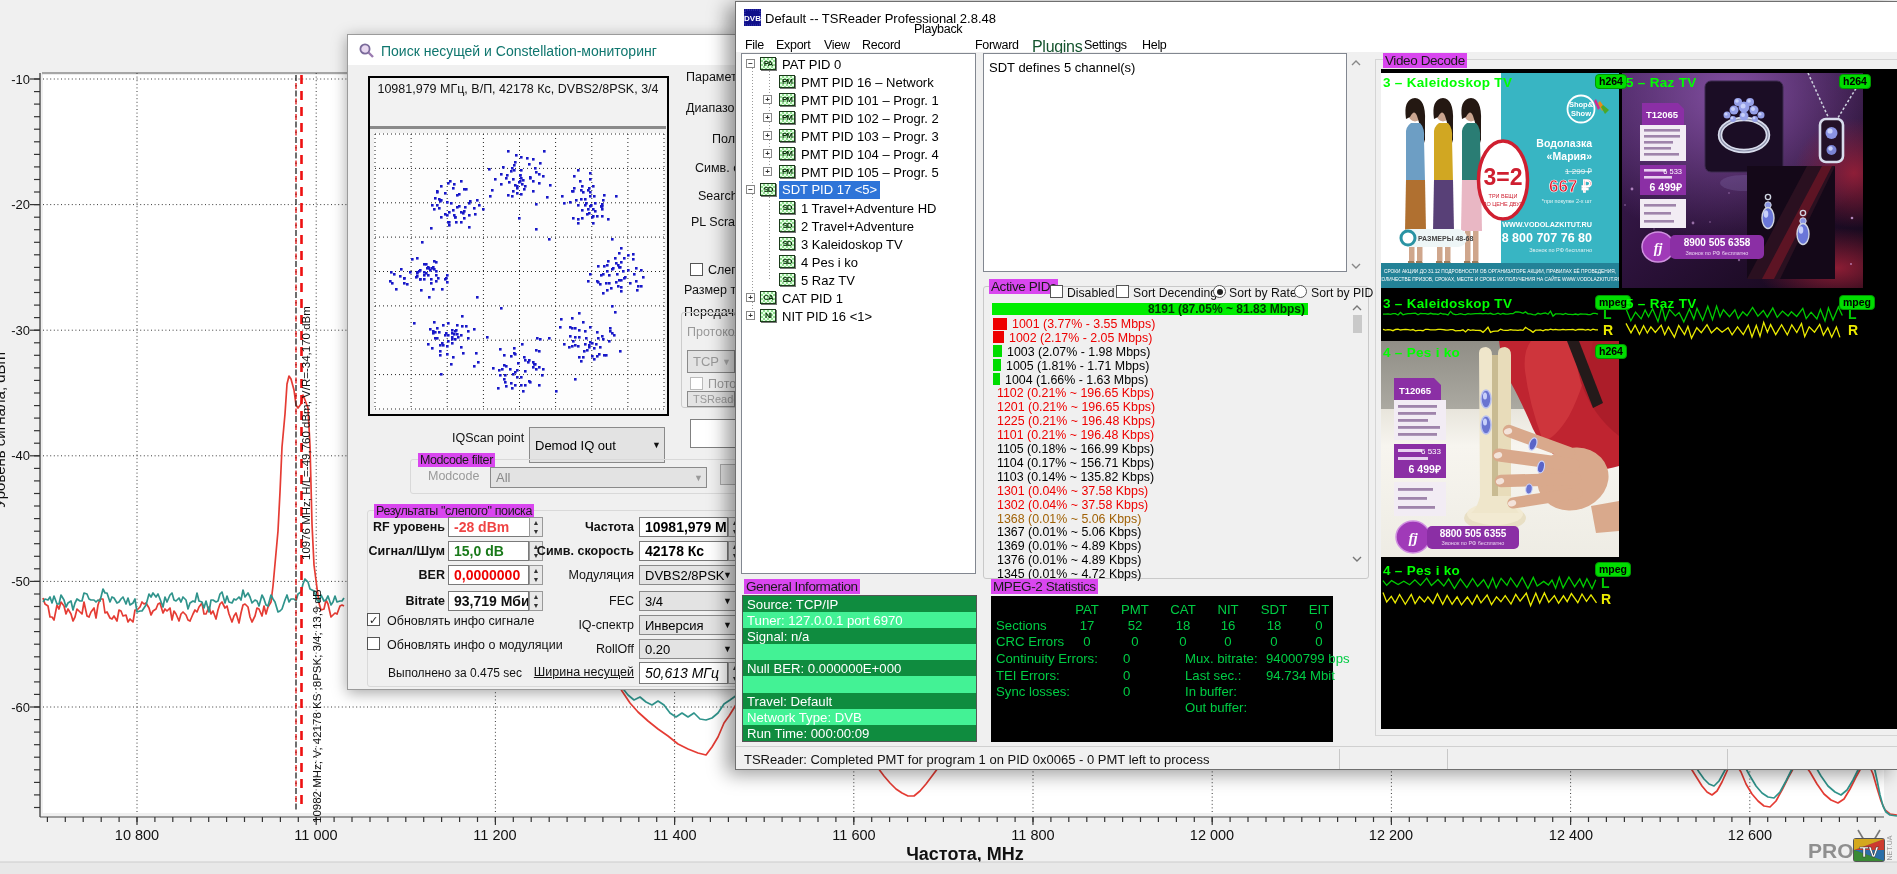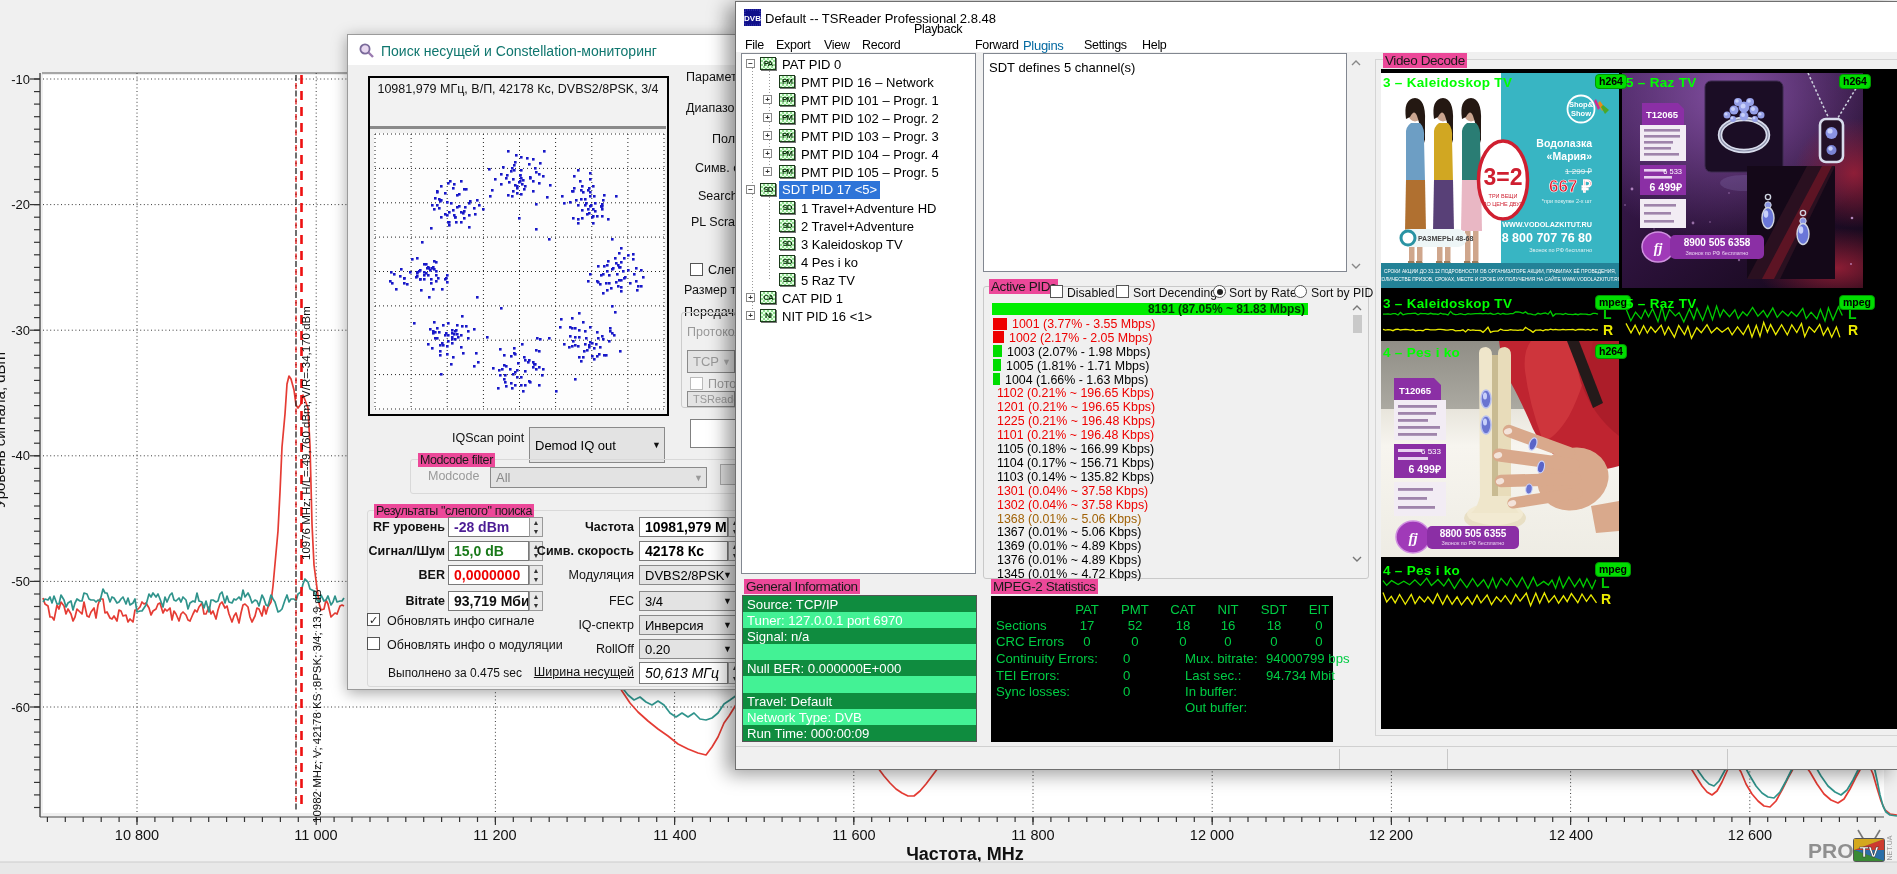--- a/index.html
+++ b/index.html
@@ -1,19 +1,19 @@
 <!DOCTYPE html>
 <html><head><meta charset="utf-8"><style>
 *{box-sizing:border-box;margin:0;padding:0}
 html,body{width:1897px;height:874px;overflow:hidden;background:#f0f0f0;
  font-family:"Liberation Sans",sans-serif;position:relative}
 .ab{position:absolute}
 .win{position:absolute;background:#f0f0f0}
 .gb{position:absolute;border:1px solid #d9d9d9;border-radius:3px}
-.gbl{position:absolute;background:#ec4899;padding:0 2px;font-size:12.5px;letter-spacing:-.4px;color:#1a1a1a;white-space:nowrap}
+.gbl{position:absolute;background:#d946ef;padding:0 2px;font-size:12.5px;letter-spacing:-.4px;color:#1a1a1a;white-space:nowrap}
 .fld{position:absolute;background:#fff;border:1px solid #7a7a7a;font-weight:bold;font-size:14px;
  display:flex;align-items:center;padding-left:5px;white-space:nowrap;overflow:hidden}
 .cmb{position:absolute;background:#e3e3e3;border:1px solid #8a8a8a;font-size:13px;
  display:flex;align-items:center;padding-left:5px;white-space:nowrap;overflow:hidden}
 .spin{position:absolute;width:14px;background:#e8e8e8;border:1px solid #999;font-size:7px;color:#333;
  display:flex;flex-direction:column;align-items:center;justify-content:space-around;line-height:1}
 .arr{position:absolute;right:3px;font-size:9px;color:#111}
 .lbl{position:absolute;font-size:12.5px;color:#111;white-space:nowrap}
 .lblb{position:absolute;font-size:12.5px;font-weight:bold;color:#111;white-space:nowrap;text-align:right}
 .cb{position:absolute;width:13px;height:13px;background:#fff;border:1px solid #555}
@@ -753,21 +753,21 @@
     <div class="cmb" style="left:181px;top:392px;width:136px;height:36px">Demod IQ out<span class="arr">▼</span></div>
     <div class="ab" style="left:342px;top:384px;width:46px;height:29px;background:#fff;border:1px solid #808080"></div>
     <div class="gb" style="left:62px;top:424px;width:329px;height:35px"></div>
     <div class="gbl" style="left:70px;top:418px">Modcode filter</div>
     <div class="lbl" style="left:80px;top:434px;color:#9a9a9a">Modcode</div>
     <div class="cmb" style="left:142px;top:432px;width:217px;height:21px;color:#888">All<span class="arr" style="color:#999">▼</span></div>
     <div class="ab" style="left:372px;top:429px;width:19px;height:21px;background:#e0e0e0;border:1px solid #aaa"></div>
     <div class="gb" style="left:19px;top:475px;width:372px;height:177px"></div>
     <div class="gbl" style="left:26px;top:469px">Результаты "слепого" поиска</div>
     <div class="lblb" style="left:0;top:485px;width:97px">RF уровень</div>
-    <div class="fld" style="left:100px;top:482px;width:84px;height:20px;color:#4c1d95">-28 dBm</div>
+    <div class="fld" style="left:100px;top:482px;width:84px;height:20px;color:#ef4444">-28 dBm</div>
     <div class="spin" style="left:181px;top:482px;height:20px">▲<span></span>▼</div>
     <div class="lblb" style="left:100px;top:485px;width:186px;font-weight:bold">Частота</div>
     <div class="fld" style="left:291px;top:482px;width:89px;height:20px;">10981,979 МГ</div>
     <div class="spin" style="left:380px;top:482px;height:20px">▲<span></span>▼</div>
     <div class="lblb" style="left:0;top:509px;width:97px">Сигнал/Шум</div>
     <div class="fld" style="left:100px;top:506px;width:81px;height:20px;color:#1a7a1a">15,0 dB</div>
     <div class="spin" style="left:181px;top:506px;height:20px">▲<span></span>▼</div>
     <div class="lblb" style="left:100px;top:509px;width:186px;font-weight:bold">Симв. скорость</div>
     <div class="fld" style="left:291px;top:506px;width:89px;height:20px;">42178 Кс</div>
     <div class="spin" style="left:380px;top:506px;height:20px">▲<span></span>▼</div>
@@ -817,21 +817,21 @@
       <rect x="1" y="1" width="15" height="15" fill="none" stroke="#3a3ab8" stroke-width="1" stroke-dasharray="1 1"></rect>
       <text x="8.5" y="12" text-anchor="middle" font-size="8" font-weight="bold" fill="#fff" font-family="Liberation Sans">DVB</text>
     </svg>
 <div class="ab" style="left:29px;top:9px;font-size:13px;color:#000">Default -- TSReader Professional 2.8.48</div>
 <div class="ab" style="left:9px;top:36px;font-size:12.5px;letter-spacing:-.3px;color:#000">File</div>
 <div class="ab" style="left:40px;top:36px;font-size:12.5px;letter-spacing:-.3px;color:#000">Export</div>
 <div class="ab" style="left:88px;top:36px;font-size:12.5px;letter-spacing:-.3px;color:#000">View</div>
 <div class="ab" style="left:126px;top:36px;font-size:12.5px;letter-spacing:-.3px;color:#000">Record</div>
 <div class="ab" style="left:178px;top:20px;font-size:12.5px;letter-spacing:-.3px;color:#000">Playback</div>
 <div class="ab" style="left:239px;top:36px;font-size:12.5px;letter-spacing:-.3px;color:#000">Forward</div>
-<div class="ab" style="left:287px;top:36px;font-size:13px;letter-spacing:-.3px;color:#0369a1">Plugins</div>
+<div class="ab" style="left:296px;top:36px;font-size:16px;letter-spacing:-.3px;color:#14532d">Plugins</div>
 <div class="ab" style="left:348px;top:36px;font-size:12.5px;letter-spacing:-.3px;color:#000">Settings</div>
 <div class="ab" style="left:406px;top:36px;font-size:12.5px;letter-spacing:-.3px;color:#000">Help</div>
 <div class="ab" style="left:5px;top:51px;width:235px;height:521px;background:#fff;border:1px solid #828790;overflow:hidden">
 <svg class="ab" style="left:0;top:0" width="240" height="521">
         <g stroke="#9a9a9a" stroke-width="1" stroke-dasharray="1 2">
           <line x1="10.5" y1="14" x2="10.5" y2="262"></line>
           <line x1="27.5" y1="14" x2="27.5" y2="118"></line>
           <line x1="27.5" y1="140" x2="27.5" y2="226"></line>
         </g>
       </svg>
@@ -974,20 +974,21 @@
 <div class="mp" style="left:5px;top:72px">TEI Errors:</div>
 <div class="mp" style="left:132px;top:72px">0</div>
 <div class="mp" style="left:194px;top:72px">Last sec.:</div>
 <div class="mp" style="left:275px;top:72px">94.734 Mbit</div>
 <div class="mp" style="left:5px;top:88px">Sync losses:</div>
 <div class="mp" style="left:132px;top:88px">0</div>
 <div class="mp" style="left:194px;top:88px">In buffer:</div>
 <div class="mp" style="left:194px;top:104px">Out buffer:</div>
 </div>
 <div class="ab" style="left:0;top:744px;width:1162px;height:25px;border-top:1px solid #d0d0d0"></div>
+<div class="ab" style="left:8px;top:750px;font-size:13px;color:#111;white-space:nowrap">TSReader: Completed PMT for program 1 on PID 0x0065 - 0 PMT left to process</div>
 <div class="ab" style="left:603px;top:747px;width:1px;height:20px;background:#c8c8c8"></div>
 <div class="ab" style="left:711px;top:747px;width:1px;height:20px;background:#c8c8c8"></div>
 <div class="ab" style="left:991px;top:747px;width:1px;height:20px;background:#c8c8c8"></div>
     <div class="ab" style="left:639px;top:57px;width:523px;height:677px;border-left:1px solid #d5d5d5;border-top:1px solid #d5d5d5;border-bottom:1px solid #d5d5d5"></div>
 <div class="gbl" style="left:647px;top:51px;font-size:13.5px">Video Decode</div>
 <div class="ab" style="left:645px;top:67px;width:517px;height:660px;background:#000;overflow:hidden">
 <svg class="ab" style="left:0;top:4px" width="238" height="215" viewBox="0 0 238 215">
 <rect x="0" y="0" width="120" height="215" fill="#ffffff"></rect>
 <rect x="120" y="0" width="118" height="215" fill="#38b5c3"></rect>
 <ellipse cx="34" cy="40" rx="7" ry="8.5" fill="#caa58f"></ellipse>

